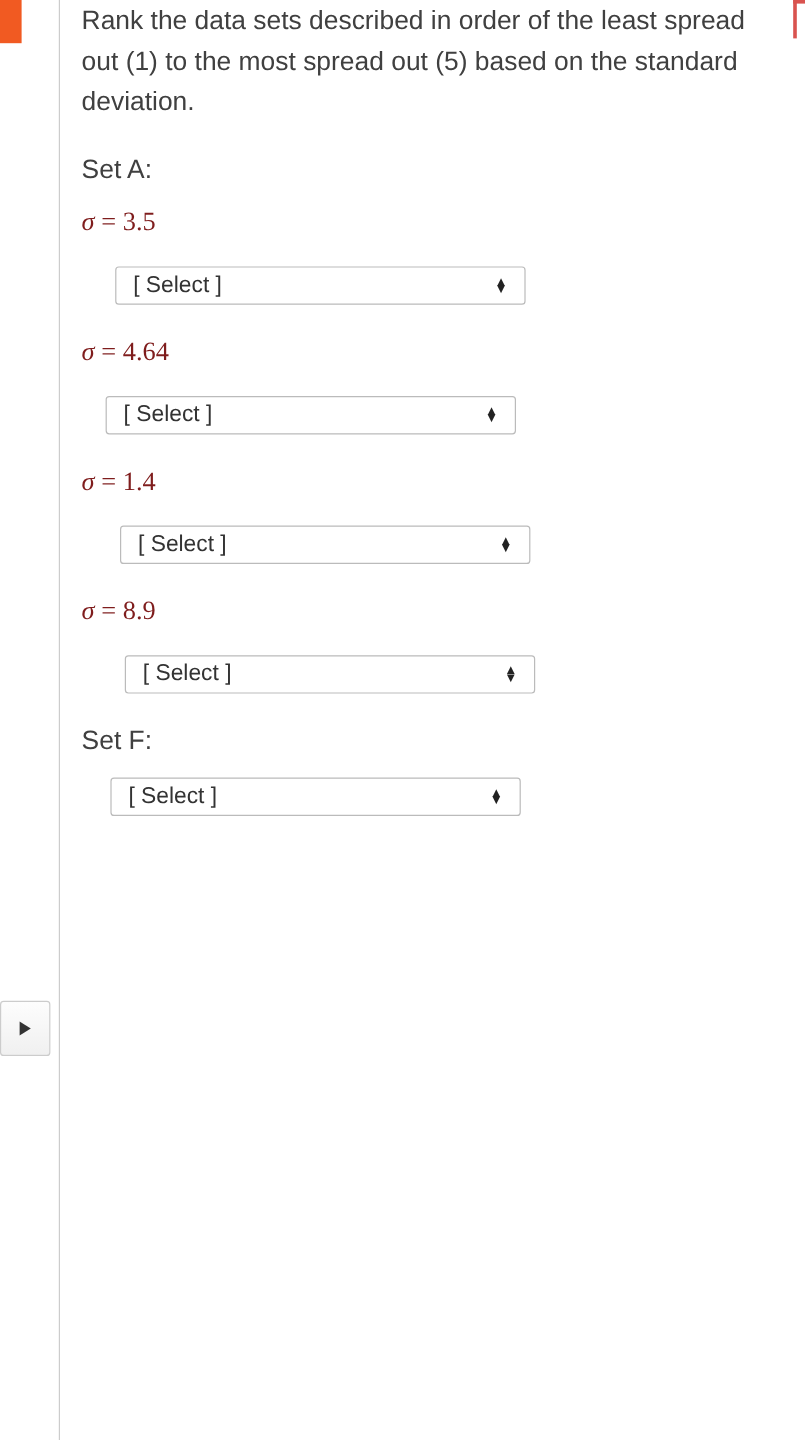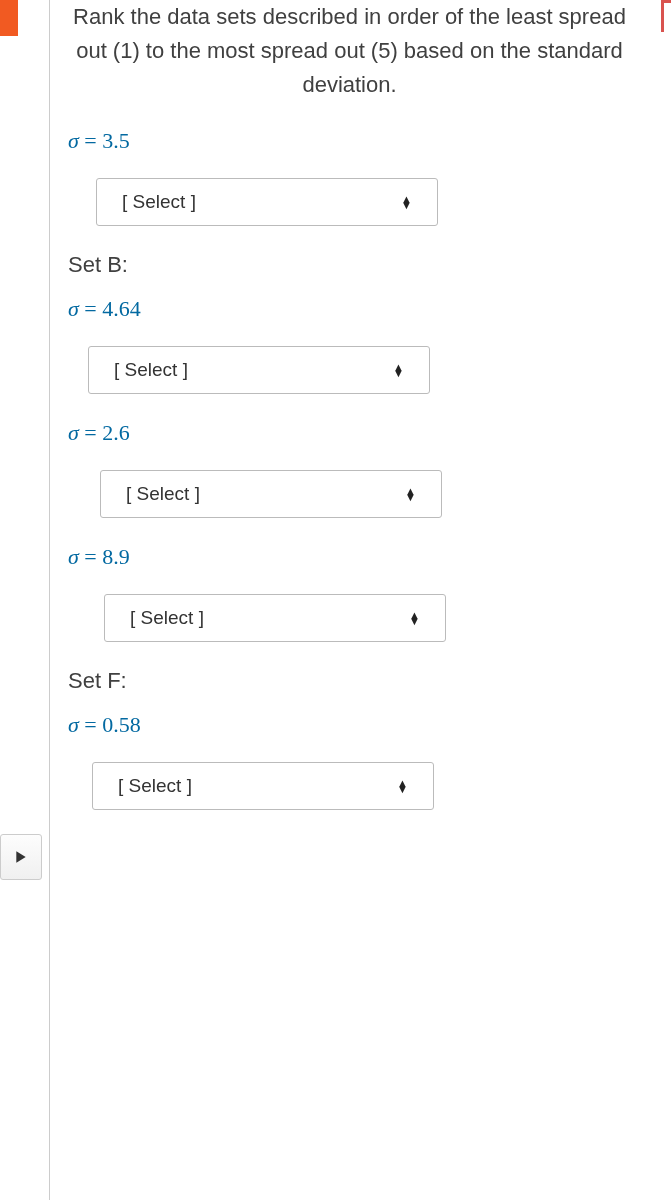--- a/index.html
+++ b/index.html
@@ -59,46 +59,45 @@
       top: 0;
       right: 40px;
       padding-top: 0;
     }
     .question {
       font-weight: 300;
       font-size: 22px;
       line-height: 1.55;
       color: #404040;
       margin-bottom: 26px;
-      text-align: center;
     }
     .set-block { margin-bottom: 26px; }
     .set-label {
       font-weight: 300;
       font-size: 22px;
       color: #404040;
       margin-bottom: 18px;
     }
     .sigma {
       font-family: 'Cambria Math', 'Times New Roman', serif;
       font-size: 22px;
-      color: #0369a1;
+      color: #7f1d1d;
       margin-bottom: 24px;
     }
     .sigma .sym { font-style: italic; }
     .select-wrap {
       margin-left: 28px;
       width: 342px;
-      height: 48px;
+      height: 32px;
       border: 1px solid #bbb;
       border-radius: 3px;
       display: flex;
       align-items: center;
       justify-content: space-between;
-      padding: 0 25px;
+      padding: 0 14px;
       cursor: pointer;
       background: #fff;
     }
     .select-text {
       font-size: 19px;
       color: #333;
       font-weight: 400;
     }
     .updown { display:inline-flex; flex-direction:column; line-height:6px; font-size:11px; color:#222; }
     
@@ -118,49 +117,49 @@
 <div class="expand-btn">
   <svg viewBox="0 0 10 12">
     <polygon points="1,1 9,6 1,11" fill="#333"></polygon>
   </svg>
 </div>
 
 <div class="content">
   <p class="question">Rank the data sets described in order of the least spread out (1) to the most spread out (5) based on the standard deviation.</p>
 
   <div class="set-block">
+    <div class="set-label">Set A:</div>
     <div class="sigma">
       <span class="sym">σ</span> = <span>3.5</span>
     </div>
     <div class="select-wrap sel-a">
       <span class="select-text">[ Select ]</span>
       <span class="updown">
           <span>▲</span>
           <span>▼</span>
         </span>
     </div>
   </div>
 
   <div class="set-block">
-    <div class="set-label">Set B:</div>
     <div class="sigma">
       <span class="sym">σ</span> = <span>4.64</span>
     </div>
     <div class="select-wrap sel-b">
       <span class="select-text">[ Select ]</span>
       <span class="updown">
           <span>▲</span>
           <span>▼</span>
         </span>
     </div>
   </div>
 
   <div class="set-block">
     <div class="sigma">
-      <span class="sym">σ</span> = <span>2.6</span>
+      <span class="sym">σ</span> = <span>1.4</span>
     </div>
     <div class="select-wrap sel-c">
       <span class="select-text">[ Select ]</span>
       <span class="updown">
           <span>▲</span>
           <span>▼</span>
         </span>
     </div>
   </div>
 
@@ -172,23 +171,20 @@
       <span class="select-text">[ Select ]</span>
       <span class="updown">
           <span>▲</span>
           <span>▼</span>
         </span>
     </div>
   </div>
 
   <div class="set-block">
     <div class="set-label">Set F:</div>
-    <div class="sigma">
-      <span class="sym">σ</span> = <span>0.58</span>
-    </div>
     <div class="select-wrap sel-f">
       <span class="select-text">[ Select ]</span>
       <span class="updown">
           <span>▲</span>
           <span>▼</span>
         </span>
     </div>
   </div>
 
 </div>

